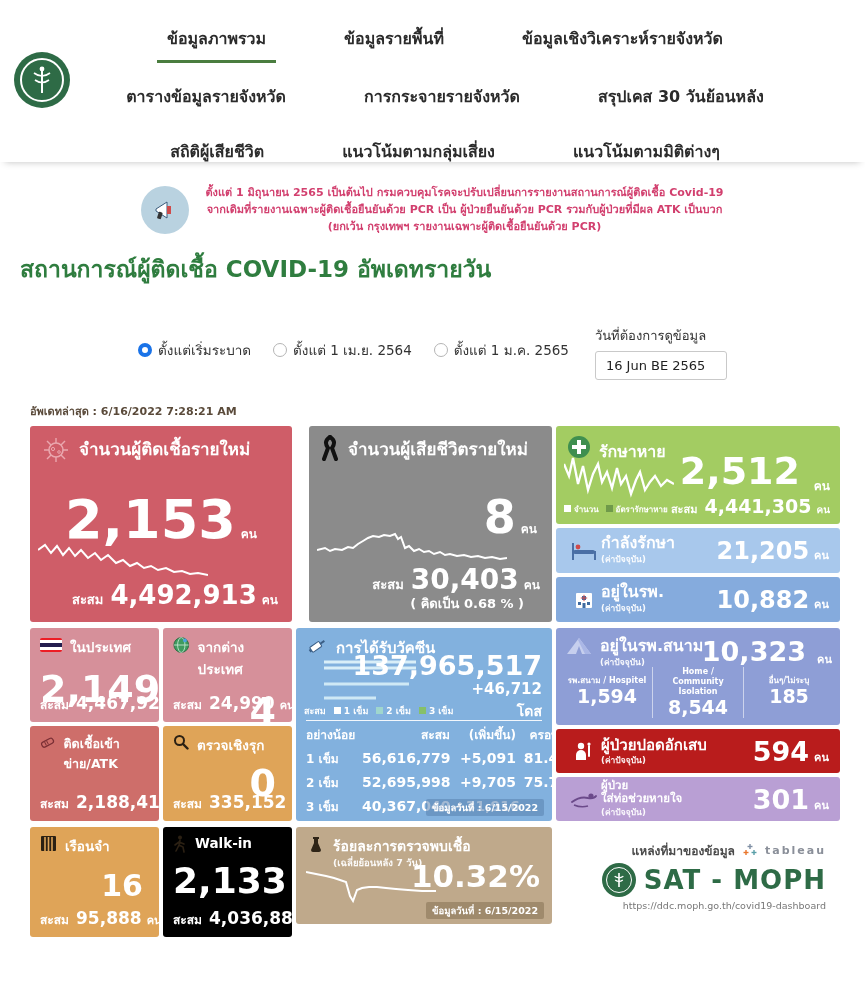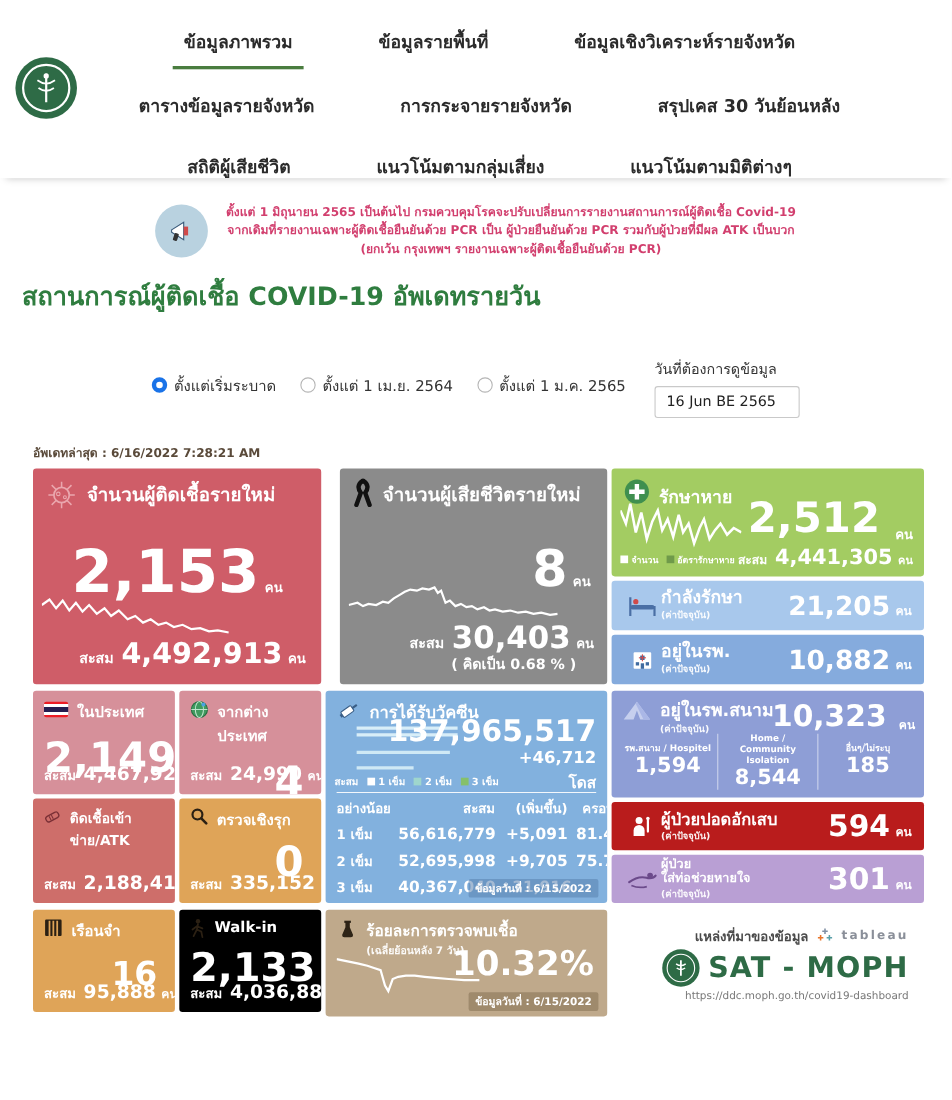--- a/index.html
+++ b/index.html
@@ -101,21 +101,21 @@
   .kpi-sm .unit { font-size:11px; }
 
   .sub-grid { display:grid; grid-template-columns:129px 129px; column-gap:4px; row-gap:4px; }
   .mini { padding:8px 10px; position:relative; }
   .mini .title { font-size:13.5px; }
   .mini .big { text-align:right; margin-right:6px; }
   .mini .cum-line { position:absolute; bottom:8px; left:10px; right:10px; display:flex; align-items:baseline; }
   .mini .cum-label { font-size:12px; }
   .mini .cum-value { font-size:17px; margin-left:auto; }
   .mini .cum-unit { font-size:11px; }
-  .h94 { height:94px; } .h95 { height:95px; } .h97 { height:93px; }
+  .h94 { height:94px; } .h95 { height:95px; } .h97 { height:110px; }
 
   .domestic .big, .abroad .big { font-size:38px; margin-top:12px; }
   .proactive .big { font-size:38px; margin-top:8px; }
   .prison .big { font-size:30px; margin-top:14px; }
   .walkin .big { font-size:36px; margin-top:10px; }
   .atk-card .title { font-size:12.5px; }
 
   .vaccine { height:193px; padding:8px 10px; }
   .vaccine .title { font-size:15px; }
   .vaccine .total { position:absolute; top:22px; right:10px; font-size:27px; font-weight:bold; }

